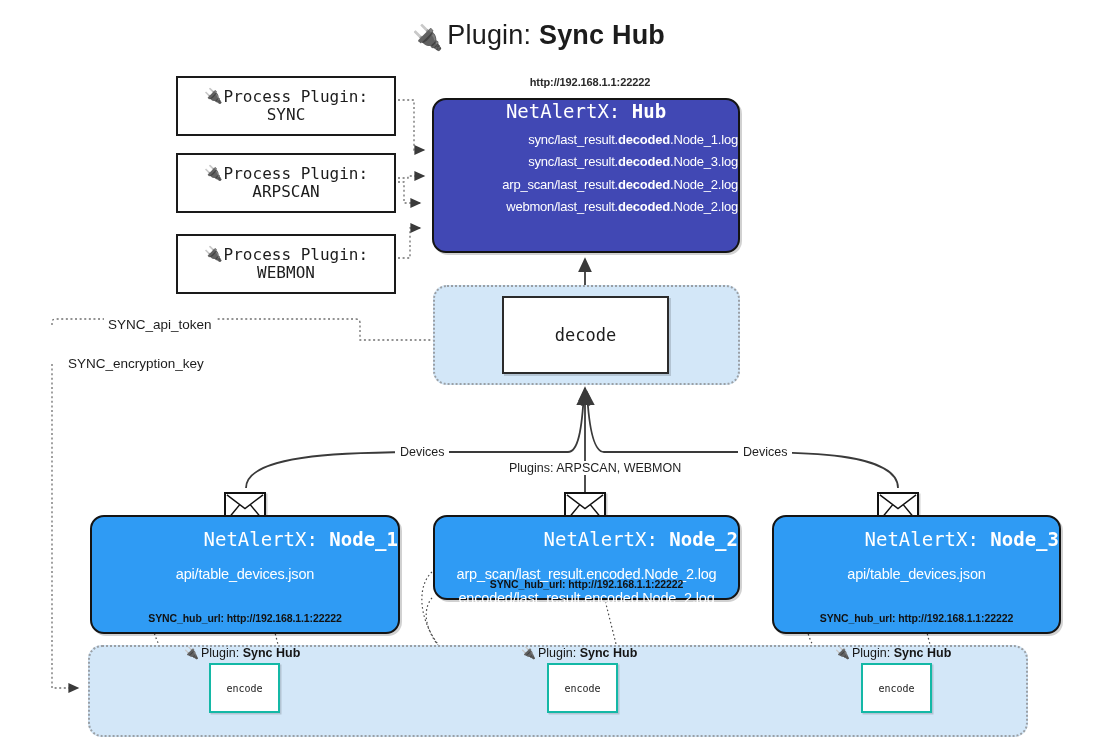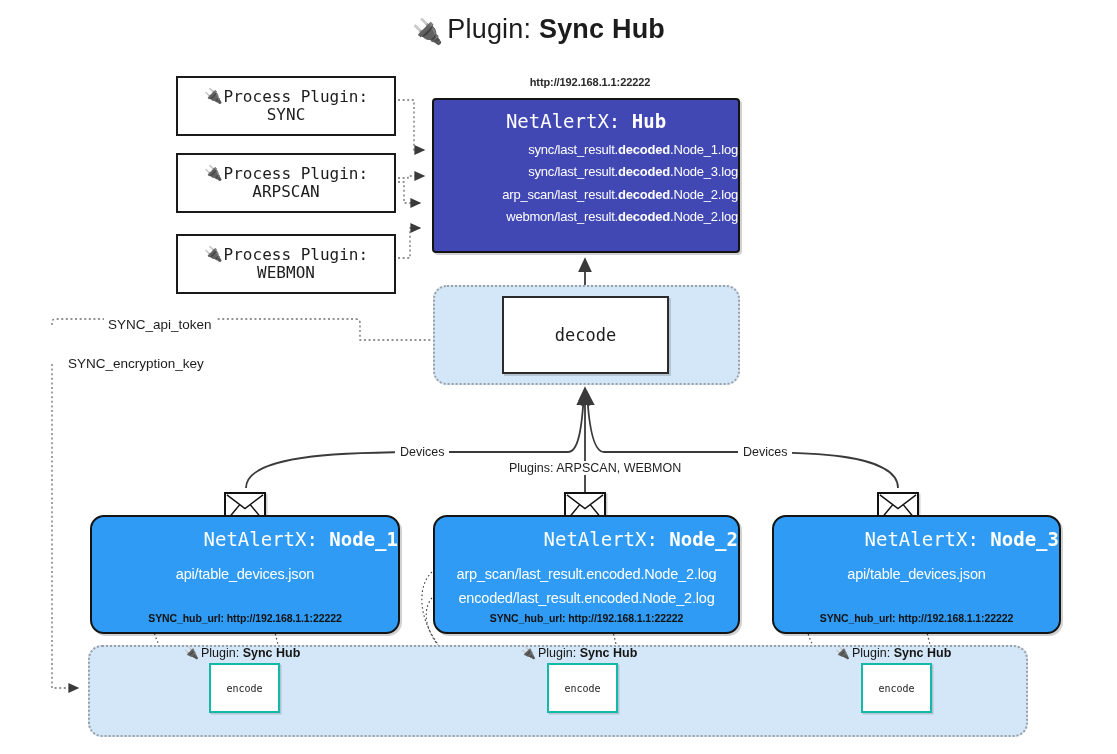--- a/index.html
+++ b/index.html
@@ -14,21 +14,21 @@
     font-family: "Liberation Sans", sans-serif;
     color: #1c1c1c;
   }
   #canvas { position: absolute; inset: 0; }
 
   
   #wires { position: absolute; left: 0; top: 0; width: 1117px; height: 754px; pointer-events: none; }
 
   
   .title-bar {
-    position: absolute; left: 0; top: 14px; width: 1077px;
+    position: absolute; left: 0; top: 20px; width: 1077px;
     text-align: center;
     font-size: 27px;
     letter-spacing: .2px;
     white-space: nowrap;
   }
   .title-bar .plug { font-size: 25px; margin-right: 4px; position: relative; top: 2px; }
   .title-bar .t-light { font-weight: 400; }
   .title-bar .t-bold { font-weight: 700; }
 
   
@@ -58,24 +58,23 @@
     font-size: 11px; font-weight: 700; color: #2a2a2a;
     letter-spacing: -.1px;
   }
 
   
   #hub {
     position: absolute; left: 432px; top: 98px;
     width: 308px; height: 155px;
     background: #4148b4;
     border: 2.5px solid #141414;
-    border-radius: 4px;
+    border-radius: 14px;
     box-shadow: 2px 2px 0 rgba(0,0,0,.18);
     color: #ffffff;
-    padding-top: 10px;
   }
   #hub .hub-title {
     text-align: center;
     font-family: "DejaVu Sans Mono", "Liberation Mono", monospace;
     font-size: 19px;
     margin-bottom: 7px;
     white-space: nowrap;
   }
   #hub .hub-title b { font-weight: 700; }
   #hub .hub-row {
@@ -163,21 +162,21 @@
     position: absolute;
     left: 0; right: 0; bottom: 8px;
     text-align: center;
     font-size: 10.5px;
     font-weight: 700;
     color: #111111;
     letter-spacing: -.1px;
     white-space: nowrap;
   }
   #node1 { left: 90px;  top: 515px; width: 310px; height: 119px; }
-  #node2 { left: 433px; top: 515px; width: 307px; height: 119px; }
+  #node2 { left: 433px; top: 515px; width: 307px; height: 85px; }
   #node3 { left: 772px; top: 515px; width: 289px; height: 119px; }
 
   
   .envelope {
     position: absolute;
     width: 42px; height: 30px;
     background: #ffffff;
     border: 2px solid #111111;
     box-shadow: 1.5px 1.5px 0 rgba(0,0,0,.18);
   }

